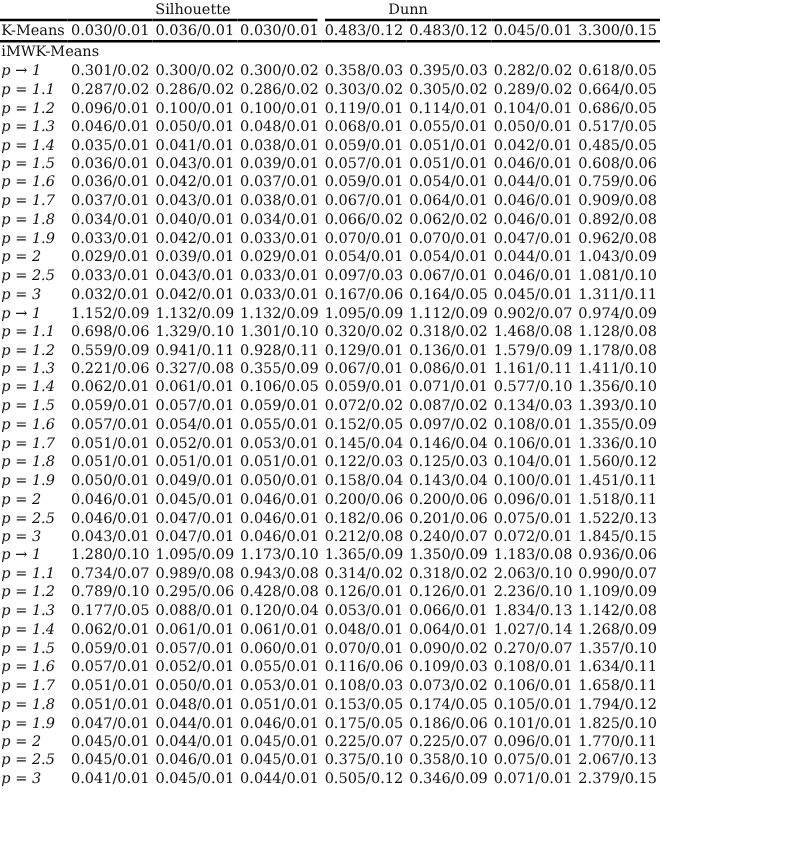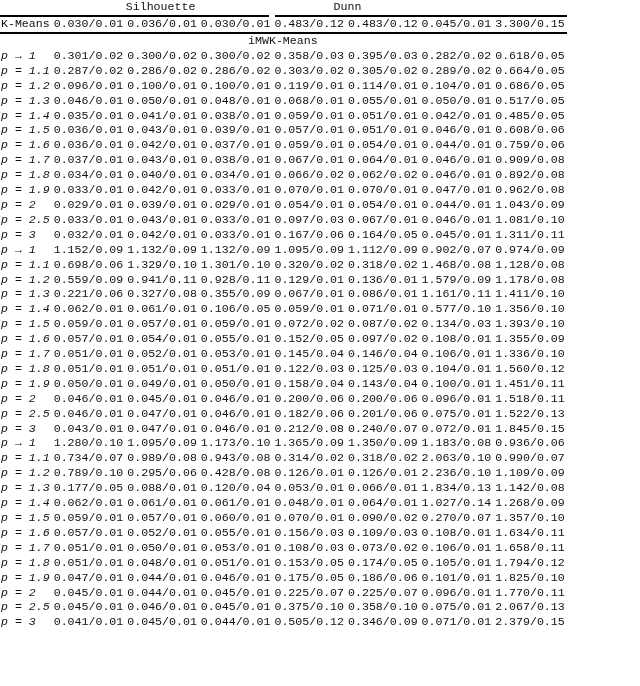--- a/index.html
+++ b/index.html
@@ -1,28 +1,28 @@
 <!DOCTYPE html>
 <html><head>
 <meta charset="utf-8">
 <style>
   html, body { margin: 0; padding: 0; background: #ffffff; }
   body { width: 640px; height: 686px; overflow: hidden; font-family: "DejaVu Serif", "Liberation Serif", serif; color: #111; }
-  table { border-collapse: collapse; width: 528px; font-size: 11.6px; line-height: 14.9px; font-family: Liberation Mono, monospace; }
+  table { border-collapse: collapse; width: 528px; font-size: 11.6px; line-height: 14.9px; }
   td, th { padding: 0 2px; white-space: nowrap; font-weight: normal; }
   th { text-align: center; }
   td.val { text-align: center; }
   td.lbl { text-align: left; padding-left: 1px; }
   td.lbl i { font-style: italic; }
   .grp-row th { padding-top: 0; height: 15px; }
   .sub-row th { height: 13px; }
   .uline { border-bottom: 1.6px solid #000; }
   .topline { border-top: 2px solid #000; }
   .kmeans-row td { border-bottom: 2.4px solid #000; margin-left: 43px; }
-  .sec-row td { text-align: center; padding-left: 1px; height: 15px; }
+  .sec-row td { text-align: left; padding-left: 1px; height: 15px; }
   .sec-row.first td { border-top: 2.4px solid #000; }
   .sec-row.next td { border-top: 2.2px solid #000; }
 </style>
 </head>
 <body>
 
 <table>
   <thead>
     <tr class="grp-row">
       <th></th>
@@ -364,21 +364,21 @@
         <td class="val">0.070/0.01</td>
         <td class="val">0.090/0.02</td>
         <td class="val">0.270/0.07</td>
         <td class="val">1.357/0.10</td>
       </tr>
       <tr>
         <td class="lbl"><i>p = 1.6</i></td>
         <td class="val">0.057/0.01</td>
         <td class="val">0.052/0.01</td>
         <td class="val">0.055/0.01</td>
-        <td class="val">0.156/0.03</td>
+        <td class="val">0.116/0.06</td>
         <td class="val">0.109/0.03</td>
         <td class="val">0.108/0.01</td>
         <td class="val">1.634/0.11</td>
       </tr>
       <tr>
         <td class="lbl"><i>p = 1.7</i></td>
         <td class="val">0.051/0.01</td>
         <td class="val">0.050/0.01</td>
         <td class="val">0.053/0.01</td>
         <td class="val">0.108/0.03</td>

